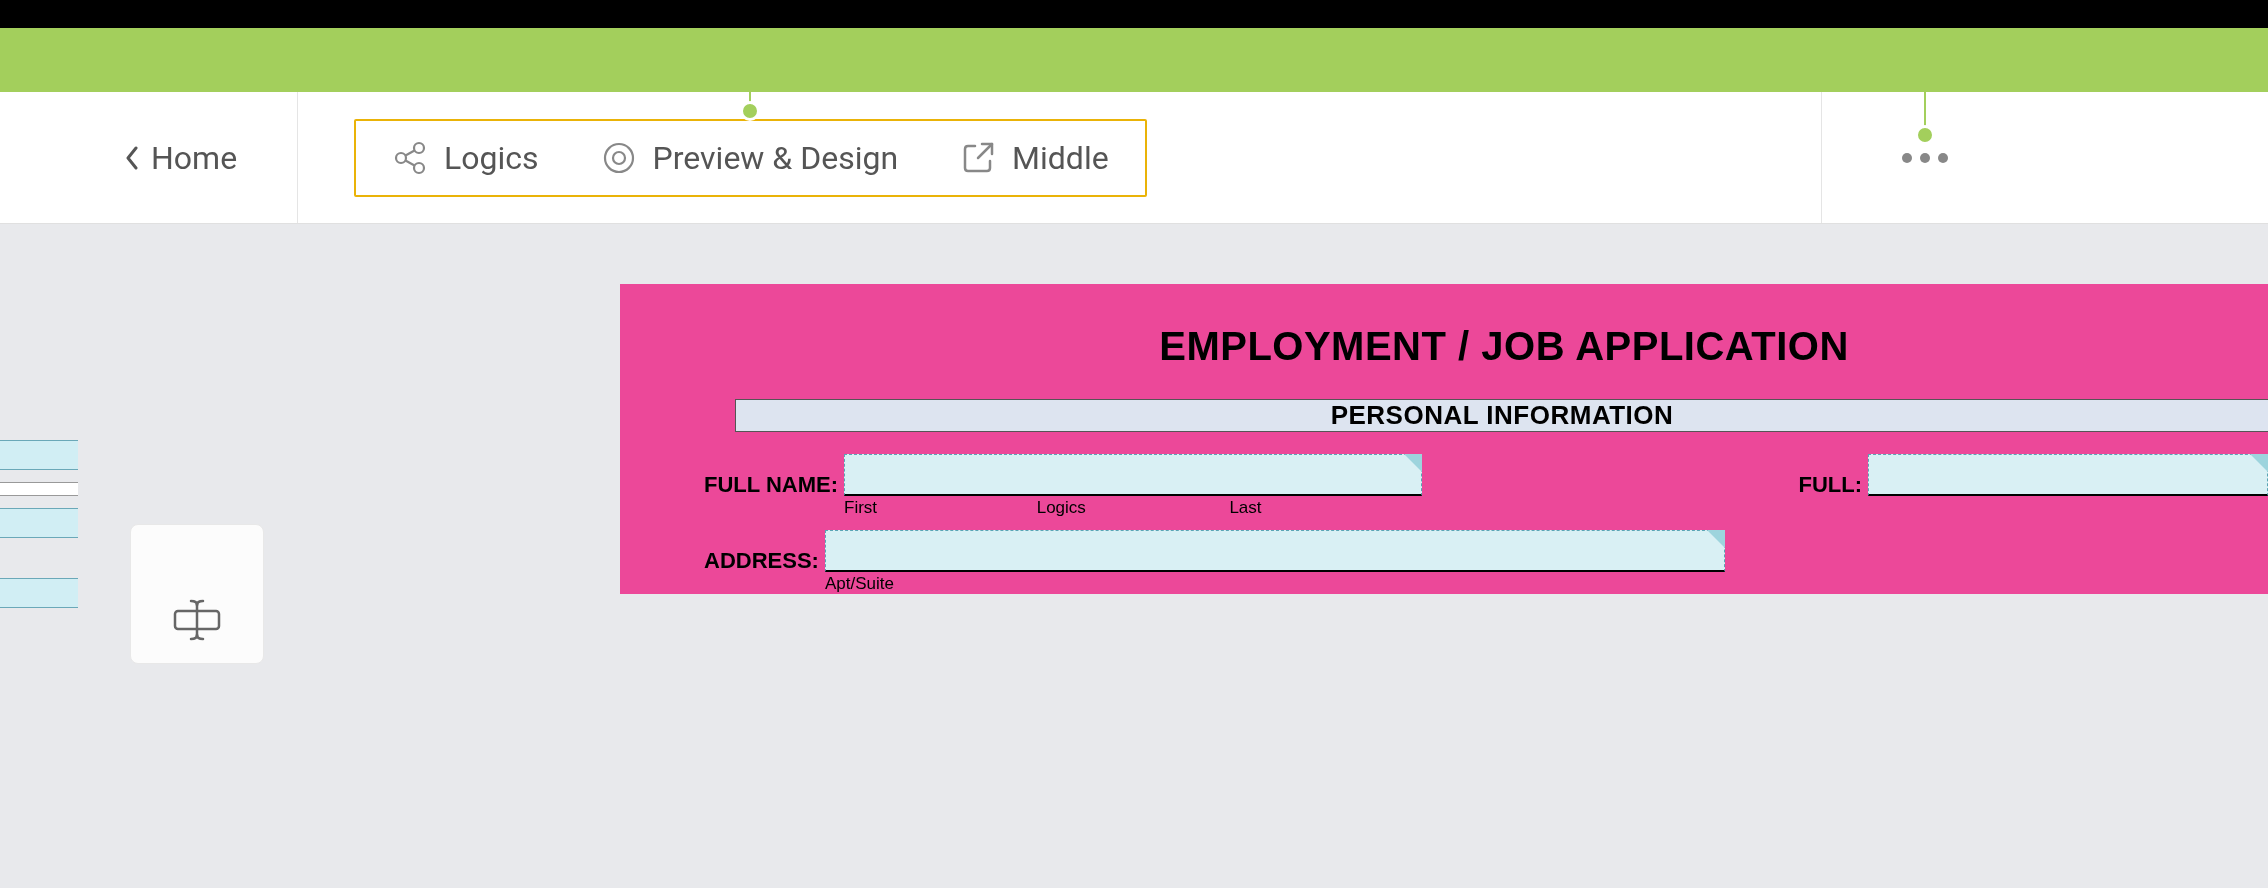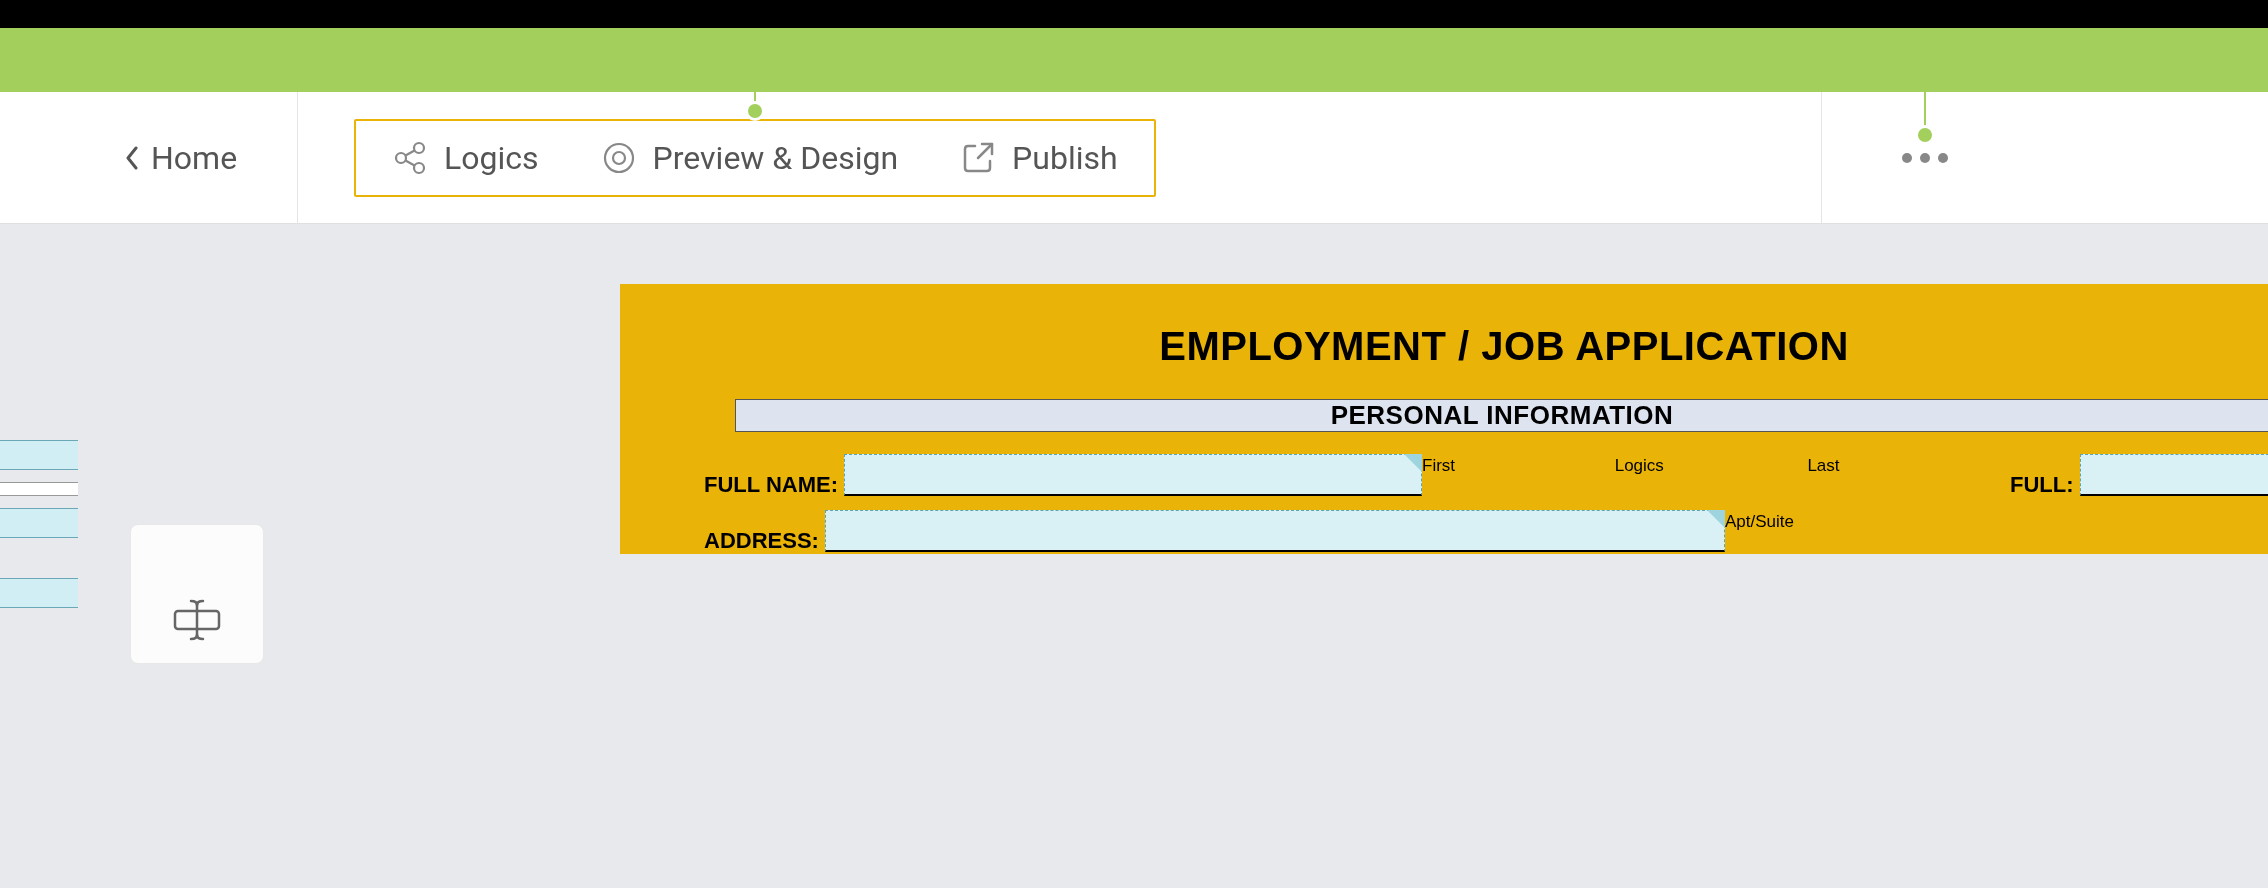--- a/index.html
+++ b/index.html
@@ -209,21 +209,21 @@
     .tool-icon {
       width: 50px;
       height: 50px;
     }
     
     .form-document {
       position: absolute;
       left: 620px;
       top: 60px;
       right: 0;
-      background: #eab308;
+      background: #ec4899;
       padding: 40px 0 0 0;
     }
     
     .form-title {
       font-family: Arial, sans-serif;
       font-size: 40px;
       font-weight: 900;
       letter-spacing: 0.5px;
       color: #000;
       text-align: center;
@@ -255,21 +255,21 @@
       font-family: Arial, sans-serif;
       font-size: 22px;
       font-weight: 900;
       padding-top: 18px;
       padding-right: 6px;
       white-space: nowrap;
     }
     
     .field-group {
       display: flex;
-      flex-direction: row;
+      flex-direction: column;
     }
     
     .field-input {
       height: 42px;
       background: #d9f0f4;
       border: 1px dashed #5aa5b5;
       border-bottom: 2px solid #000;
       position: relative;
     }
     
@@ -369,21 +369,21 @@
         </svg>
         <span>Preview &amp; Design</span>
       </div>
 
       <div class="nav-button">
         <svg class="nav-icon" viewBox="0 0 36 36" fill="none" stroke="#888" stroke-width="2.5" stroke-linecap="round" stroke-linejoin="round">
           <path d="M 15 6 L 8 6 Q 5 6 5 9 L 5 28 Q 5 31 8 31 L 27 31 Q 30 31 30 28 L 30 21"></path>
           <path d="M 22 4 L 32 4 L 32 14"></path>
           <line x1="32" y1="4" x2="18" y2="18"></line>
         </svg>
-        <span>Publish</span>
+        <span>Middle</span>
       </div>
     </div>
   </div>
 
   <div class="more-section">
     <div class="more-wrap">
       <div class="callout-line-2"></div>
       <div class="callout-dot-2"></div>
       <div class="more-dots">
         <span class="dot"></span>

